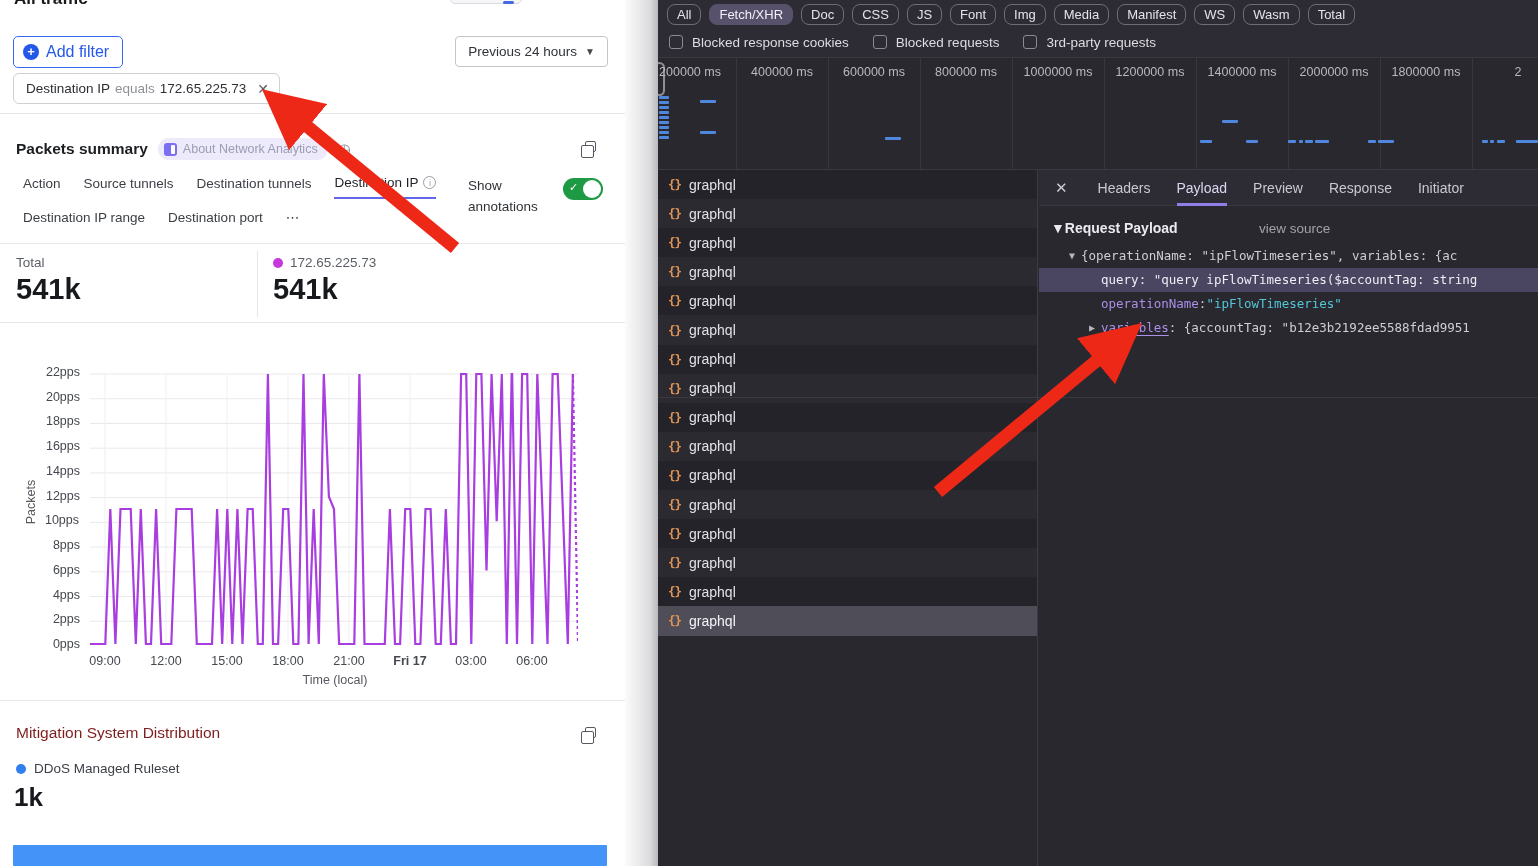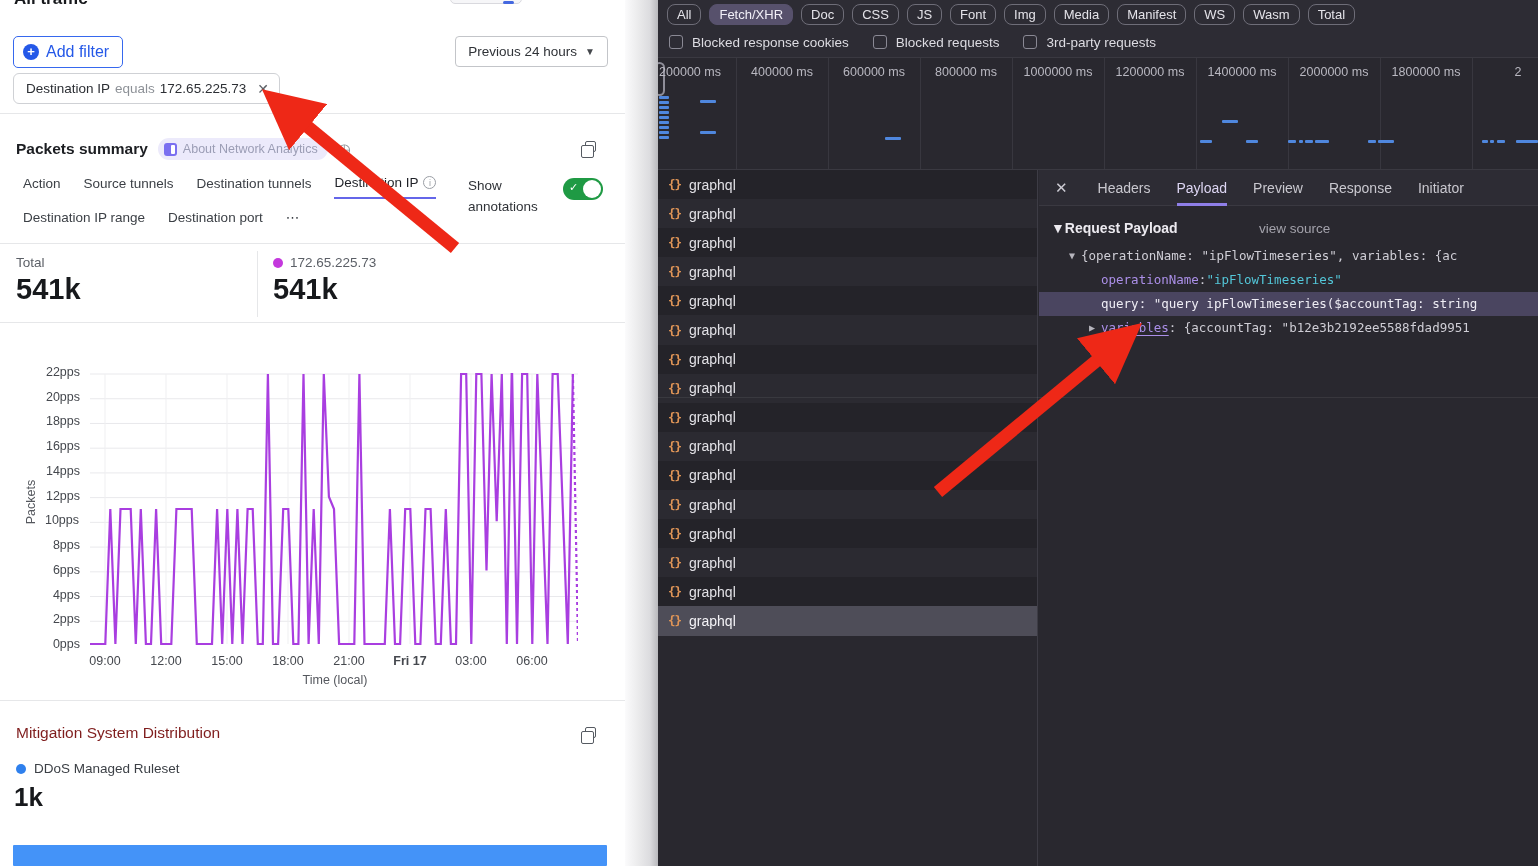--- a/index.html
+++ b/index.html
@@ -410,30 +410,30 @@
         </div>
       <div class="sect-row">
         <span class="sect-title"><span>▼</span><span>Request Payload</span></span>
         <span class="view-src">view source</span>
       </div>
       <div class="code" id="codelines">
           <div class="pl-line ind1">
             <span class="arr">▼</span>
             <span class="code-plain">{operationName: "ipFlowTimeseries", variables: {ac</span>
           </div>
+          <div class="pl-line ind2 hl">
+            <span class="arr"></span>
+            <span class="code-bright">query</span>
+            <span class="code-bright">: "query ipFlowTimeseries($accountTag: string</span>
+          </div>
           <div class="pl-line ind2">
             <span class="arr"></span>
             <span class="code-key">operationName</span>
             <span class="code-plain">: </span>
             <span class="code-string">"ipFlowTimeseries"</span>
-          </div>
-          <div class="pl-line ind2 hl">
-            <span class="arr"></span>
-            <span class="code-bright">query</span>
-            <span class="code-bright">: "query ipFlowTimeseries($accountTag: string</span>
           </div>
           <div class="pl-line ind2">
             <span class="arr">▶</span>
             <span class="code-key u">variables</span>
             <span class="code-plain">: {accountTag: "b12e3b2192ee5588fdad9951</span>
           </div>
         </div>
     </div>
   </div>
   <div class="artifact-line"></div>

